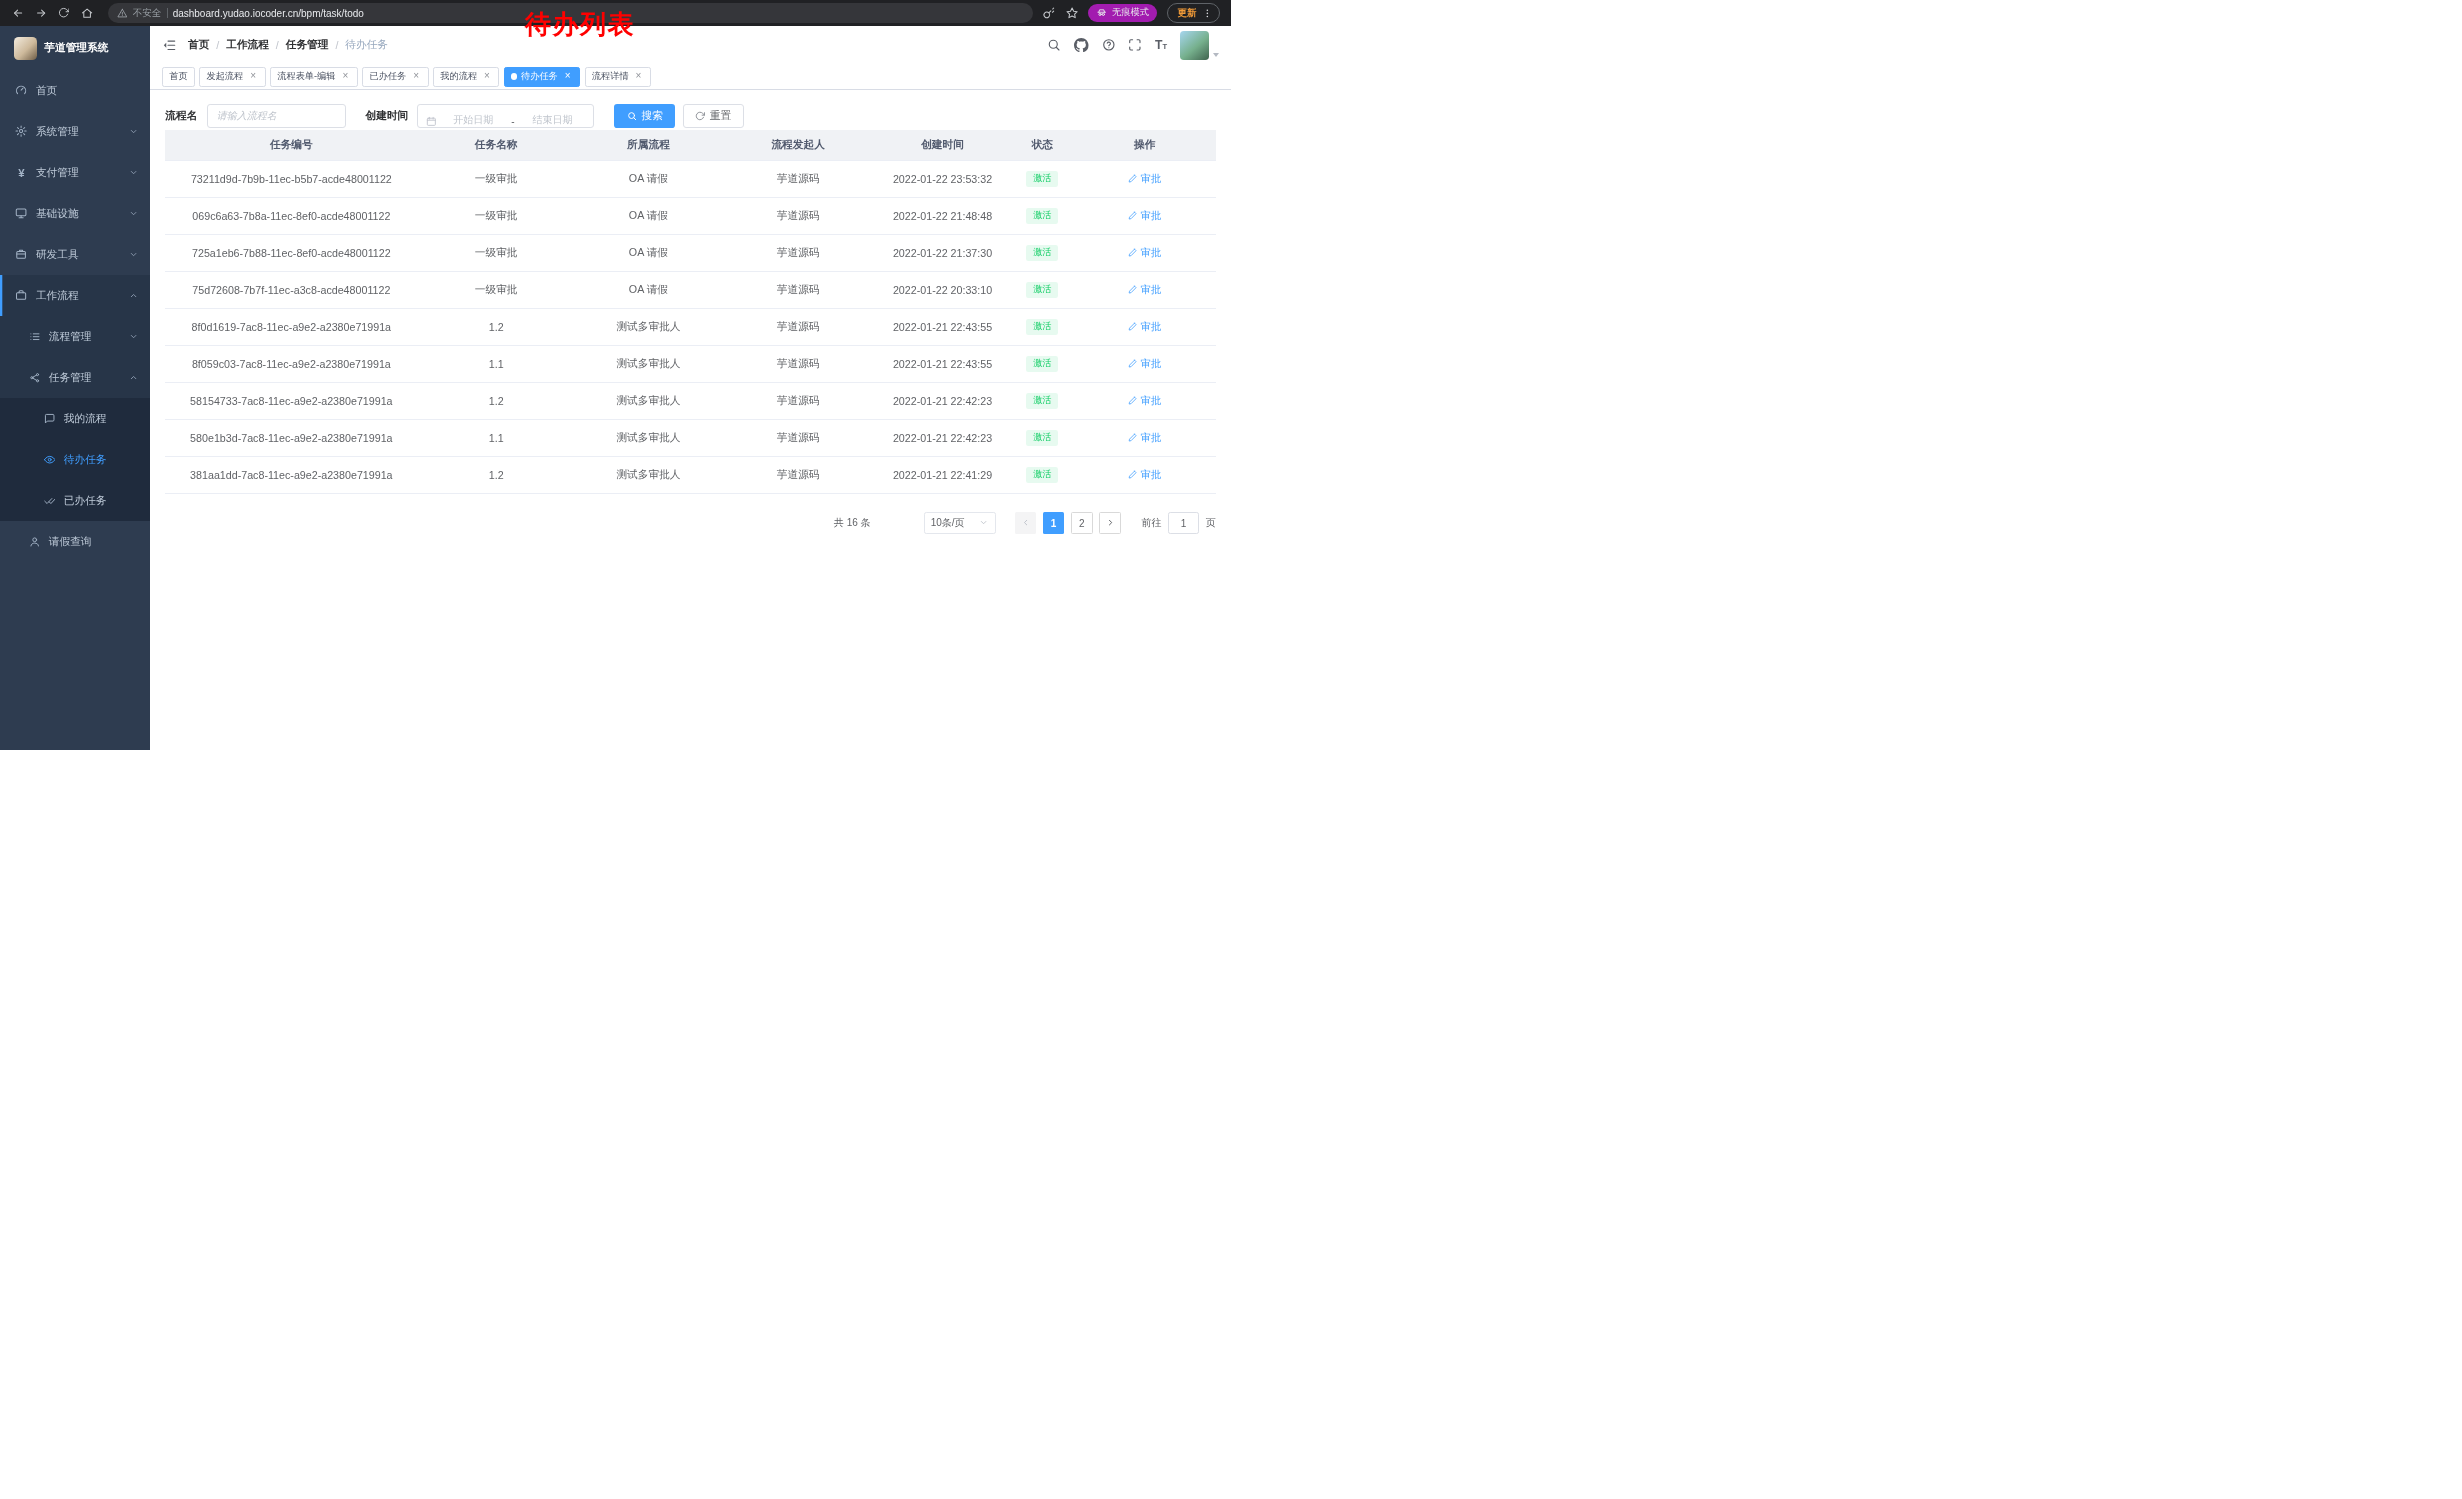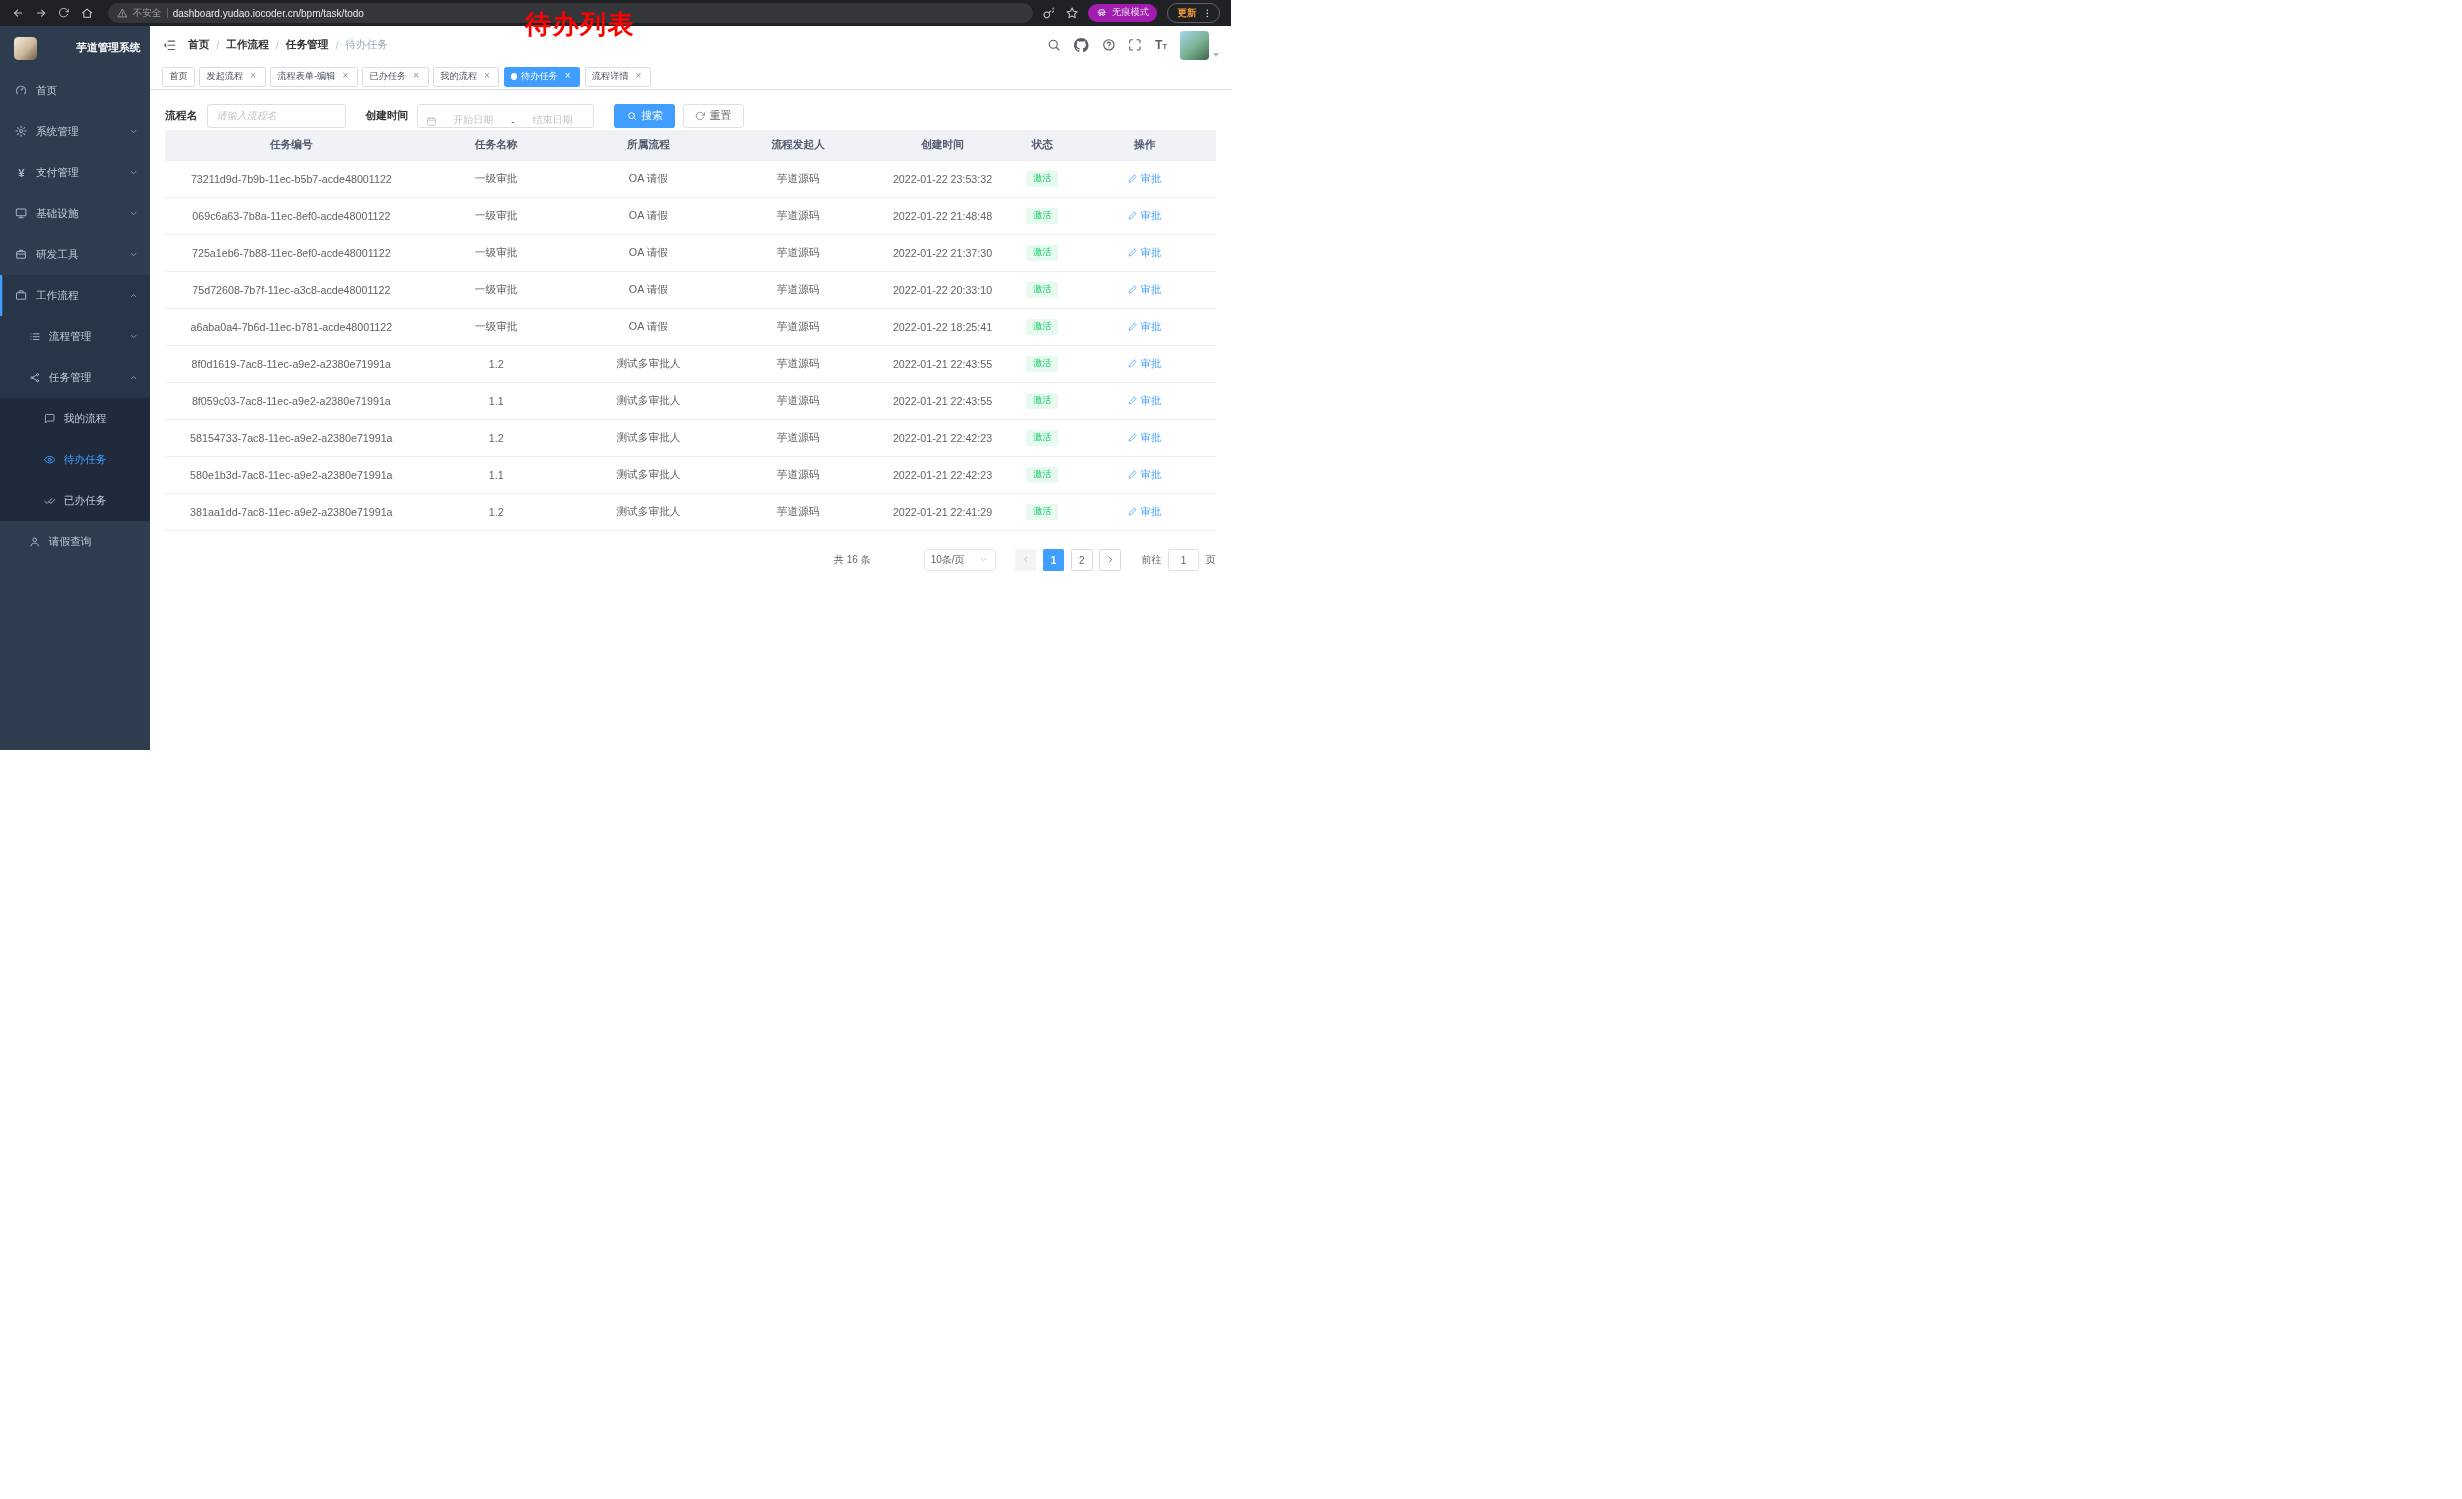--- a/index.html
+++ b/index.html
@@ -18,21 +18,21 @@
   .chip-incog { display: flex; align-items: center; gap: 4.6px; background: #a21caf; border-radius: 9.2px; height: 18.3px; padding: 0 8.4px; color: #e8eaed; font-size: 9.2px; cursor: default; }
   .update-pill { display: flex; align-items: center; gap: 5.3px; border: 0.8px solid #5f6368; border-radius: 10px; height: 20px; padding: 0 6.9px 0 9.2px; color: #f29b38; font-size: 9.5px; font-weight: 700; cursor: pointer; }
   .update-pill .kebab { color: #dadce0; }
   .annotation { position: absolute; left: 525px; top: 6.9px; font-size: 26px; font-weight: 700; color: #ff0000; z-index: 60; letter-spacing: 1.5px; pointer-events: none; }
 
   
   .app { display: flex; height: 724px; }
   .sidebar { width: 150px; background: #2e3c50; color: #bfcbd9; flex-shrink: 0; overflow: hidden; }
   .logo-row { height: 44px; display: flex; align-items: center; gap: 7.6px; padding-left: 13.7px; }
   .logo-img { width: 23px; height: 23px; border-radius: 4.6px; background: linear-gradient(135deg,#f4ecdf 0%,#cdb99b 55%,#6e5c46 100%); flex-shrink: 0; }
-  .app-title { color: #fff; font-size: 10.7px; font-weight: 700; white-space: nowrap; margin-left: 32px; }
+  .app-title { color: #fff; font-size: 10.7px; font-weight: 700; white-space: nowrap; }
   .mi { position: relative; height: 41px; display: flex; align-items: center; gap: 8.4px; font-size: 10.7px; cursor: pointer; color: #bfcbd9; white-space: nowrap; }
   .mi .ic { color: #a3b3c6; flex-shrink: 0; }
   .l1 { padding-left: 15.3px; }
   .l2 { padding-left: 29px; }
   .l3 { padding-left: 44px; }
   .arrow { position: absolute; right: 11.4px; color: #8d9cb0; }
   .grp2 { background: #273548; }
   .grp3 { background: #1f2b3d; }
   .mi.workflow { background: #273548; box-shadow: inset 2.3px 0 0 #409eff; }
   .mi.active { color: #409eff; }
@@ -490,34 +490,20 @@
               <td>2022-01-22 20:33:10</td>
               <td><span class="tag-success">激活</span></td>
               <td><a class="link-approve">
                     <svg width="9.2" height="9.2" viewBox="0 0 24 24" fill="none" stroke="currentColor" stroke-width="2" stroke-linecap="round" stroke-linejoin="round">
                       <path d="M17 3l4 4L8 20l-5 1 1-5L17 3z"></path>
                     </svg>
                     <span>审批</span>
                   </a></td>
             </tr>
             <tr>
-              <td>a6aba0a4-7b6d-11ec-b781-acde48001122</td>
-              <td>一级审批</td>
-              <td>OA 请假</td>
-              <td>芋道源码</td>
-              <td>2022-01-22 18:25:41</td>
-              <td><span class="tag-success">激活</span></td>
-              <td><a class="link-approve">
-                    <svg width="9.2" height="9.2" viewBox="0 0 24 24" fill="none" stroke="currentColor" stroke-width="2" stroke-linecap="round" stroke-linejoin="round">
-                      <path d="M17 3l4 4L8 20l-5 1 1-5L17 3z"></path>
-                    </svg>
-                    <span>审批</span>
-                  </a></td>
-            </tr>
-            <tr>
               <td>8f0d1619-7ac8-11ec-a9e2-a2380e71991a</td>
               <td>1.2</td>
               <td>测试多审批人</td>
               <td>芋道源码</td>
               <td>2022-01-21 22:43:55</td>
               <td><span class="tag-success">激活</span></td>
               <td><a class="link-approve">
                     <svg width="9.2" height="9.2" viewBox="0 0 24 24" fill="none" stroke="currentColor" stroke-width="2" stroke-linecap="round" stroke-linejoin="round">
                       <path d="M17 3l4 4L8 20l-5 1 1-5L17 3z"></path>
                     </svg>

